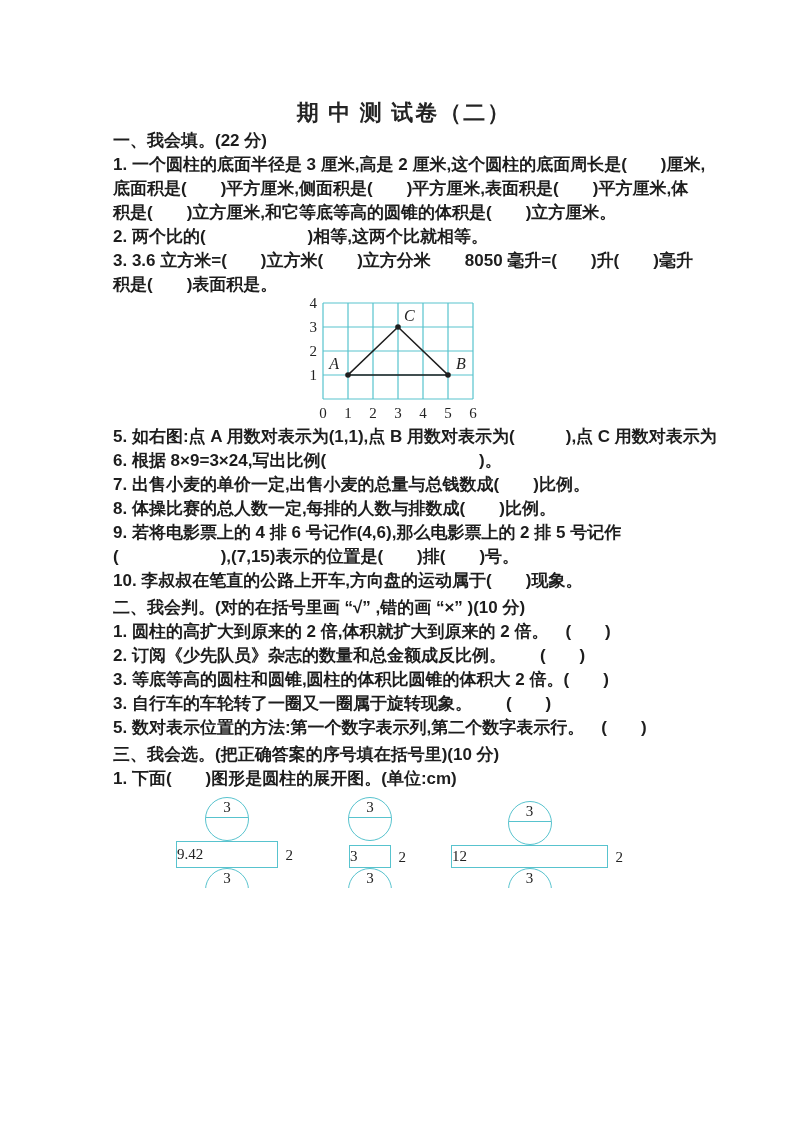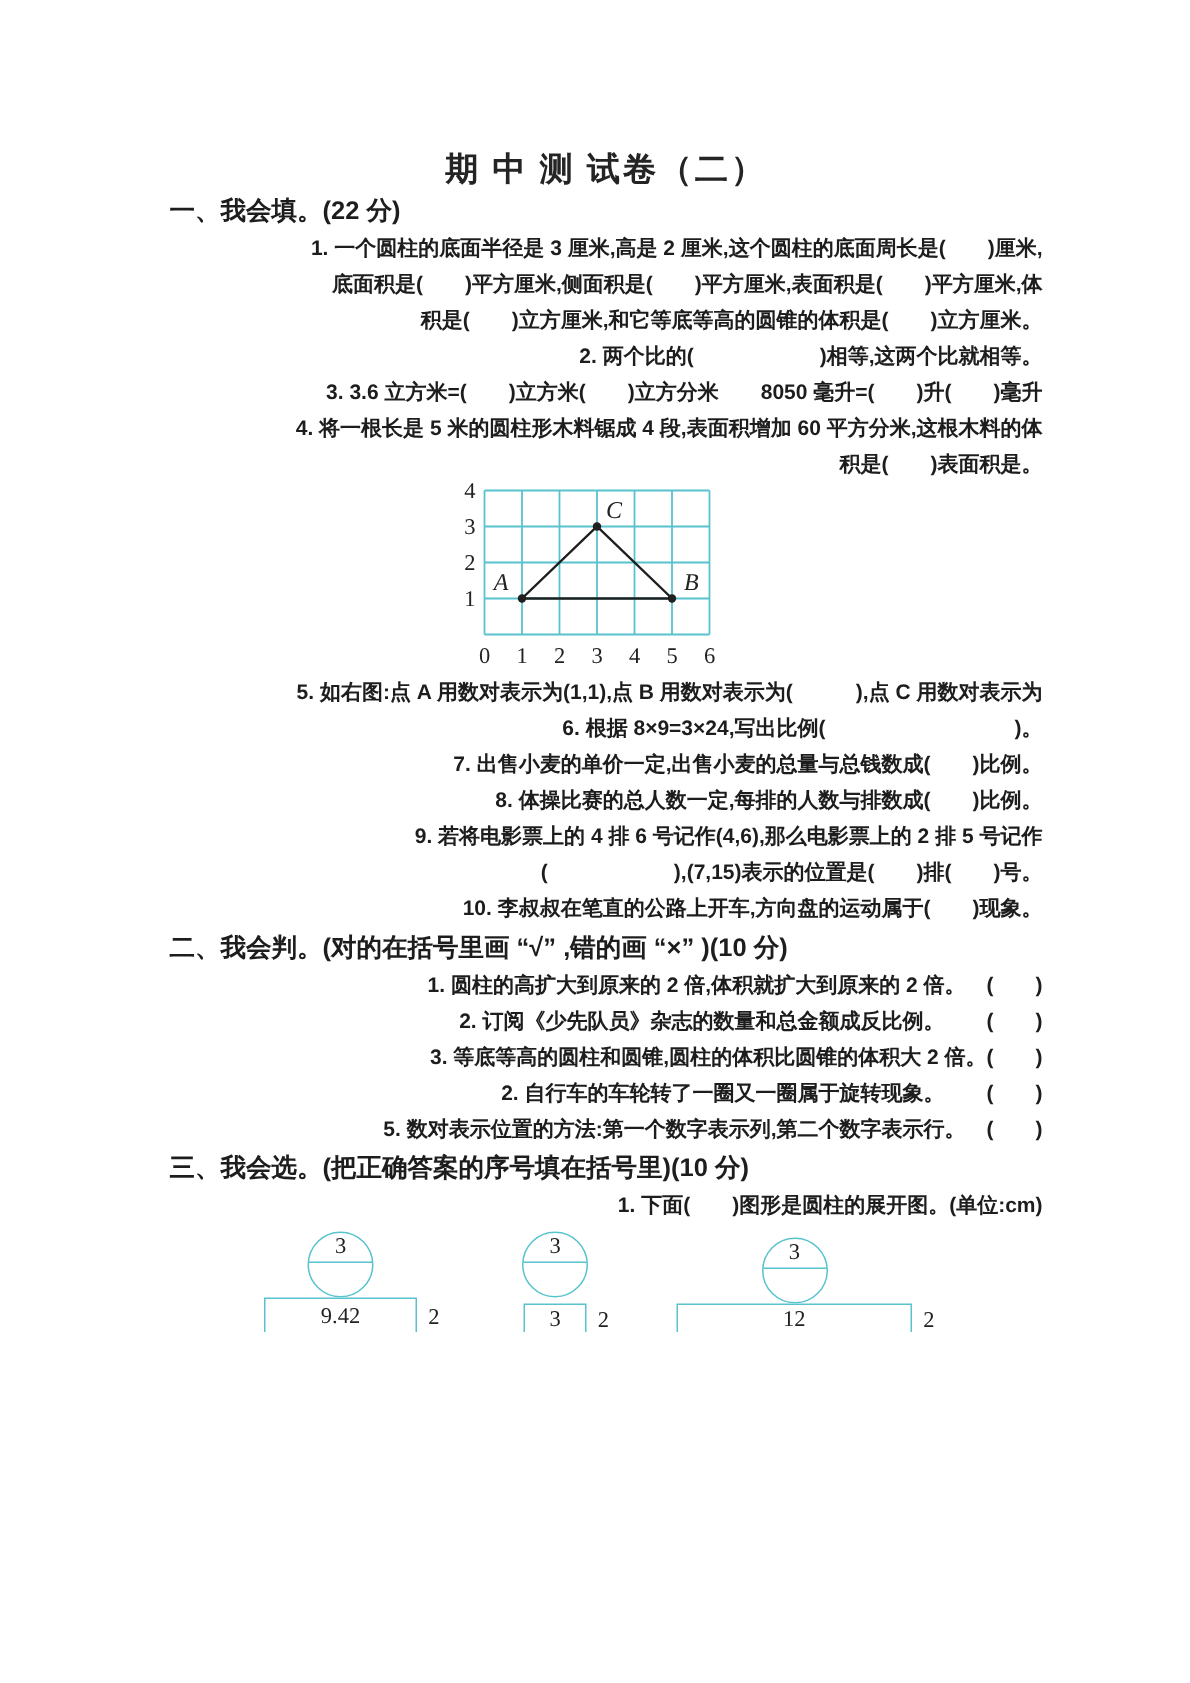--- a/index.html
+++ b/index.html
@@ -10,21 +10,21 @@
   .content{position:absolute;left:113px;top:100px;width:582px;}
   .exam-title{
     text-align:center;font-family:"Liberation Serif","DejaVu Serif",serif;
     font-weight:bold;font-size:22px;line-height:26px;letter-spacing:2px;color:#242424;
   }
   .meta-line{
     text-align:right;font-size:17px;font-weight:600;line-height:24px;
     padding-right:2px;white-space:nowrap;
   }
   .sec-heading{font-size:17px;font-weight:700;line-height:24px;white-space:nowrap;margin-top:3px;}
-  .line{font-size:14px;font-weight:600;line-height:24px;white-space:nowrap;text-align:right;}
+  .line{font-size:17px;font-weight:600;line-height:24px;white-space:nowrap;}
   
   .grid-fig{display:block;margin:0 0 0 180px;}
   .grid-line{stroke:#58c3ce;stroke-width:1.2;fill:none;}
   .tri{stroke:#1f1f1f;stroke-width:1.6;fill:none;}
   .dot{fill:#1f1f1f;}
   .tick{font-family:"Liberation Serif","DejaVu Serif",serif;font-size:15px;fill:#222;}
   .ptlabel{font-family:"Liberation Serif","DejaVu Serif",serif;font-style:italic;font-size:16px;fill:#222;}
   
   .nets-row{position:relative;height:145px;margin-top:6px;}
   .net{position:absolute;top:0;}
@@ -35,21 +35,21 @@
     position:relative;width:42px;height:42px;margin:0 auto;background:#fff;
     border:1.4px solid #58c3ce;border-radius:50%;
   }
   .dline{position:absolute;left:0;right:0;top:19px;border-top:1.4px solid #58c3ce;}
   .cnum{
     position:absolute;top:1px;left:0;width:100%;text-align:center;
     font-family:"Liberation Serif","DejaVu Serif",serif;font-size:15px;color:#222;
   }
   .lrect{
     position:relative;margin:0 auto;border:1.4px solid #58c3ce;background:#fff;
-    display:flex;align-items:center;justify-content:center;
+    display:flex;align-items:center;
     font-family:"Liberation Serif","DejaVu Serif",serif;font-size:15px;color:#222;
   }
   .rect-a{width:100px;height:25px;}
   .rect-b{width:40px;height:21px;margin-top:4px;}
   .rect-c{width:155px;height:21px;}
   .side-num{
     position:absolute;right:-16px;top:50%;transform:translateY(-50%);
     font-family:"Liberation Serif","DejaVu Serif",serif;font-size:15px;color:#222;
   }
   .net-letter{
@@ -64,21 +64,20 @@
   <div class="content">
 
     <div class="exam-title">期 中 测 试卷（二）</div>
 
     <div class="sec-heading">一、我会填。(22 分)</div>
     <div class="line">1. 一个圆柱的底面半径是 3 厘米,高是 2 厘米,这个圆柱的底面周长是(　　)厘米,</div>
     <div class="line">底面积是(　　)平方厘米,侧面积是(　　)平方厘米,表面积是(　　)平方厘米,体</div>
     <div class="line">积是(　　)立方厘米,和它等底等高的圆锥的体积是(　　)立方厘米。</div>
     <div class="line">2. 两个比的(　　　　　　)相等,这两个比就相等。</div>
     <div class="line">3. 3.6 立方米=(　　)立方米(　　)立方分米　　8050 毫升=(　　)升(　　)毫升</div>
-    <div class="line">4. 将一根长是 5 米的圆柱形木料锯成 4 段,表面积增加 60 平方分米,这根木料的体</div>
     <div class="line">积是(　　)表面积是。</div>
 
     <svg class="grid-fig" width="200" height="128" viewBox="0 0 200 128">
 
       <g>
         <path class="grid-line" d="M30 6V102 M55 6V102 M80 6V102 M105 6V102 M130 6V102 M155 6V102 M180 6V102"></path>
         <path class="grid-line" d="M30 6H180 M30 30H180 M30 54H180 M30 78H180 M30 102H180"></path>
       </g>
 
       <path class="tri" d="M55 78 L155 78 L105 30 Z"></path>
@@ -108,21 +107,21 @@
     <div class="line">7. 出售小麦的单价一定,出售小麦的总量与总钱数成(　　)比例。</div>
     <div class="line">8. 体操比赛的总人数一定,每排的人数与排数成(　　)比例。</div>
     <div class="line">9. 若将电影票上的 4 排 6 号记作(4,6),那么电影票上的 2 排 5 号记作</div>
     <div class="line">(　　　　　　),(7,15)表示的位置是(　　)排(　　)号。</div>
     <div class="line">10. 李叔叔在笔直的公路上开车,方向盘的运动属于(　　)现象。</div>
 
     <div class="sec-heading">二、我会判。(对的在括号里画 “√” ,错的画 “×” )(10 分)</div>
     <div class="line">1. 圆柱的高扩大到原来的 2 倍,体积就扩大到原来的 2 倍。　(　　)</div>
     <div class="line">2. 订阅《少先队员》杂志的数量和总金额成反比例。　　(　　)</div>
     <div class="line">3. 等底等高的圆柱和圆锥,圆柱的体积比圆锥的体积大 2 倍。(　　)</div>
-    <div class="line">2. 自行车的车轮转了一圈又一圈属于旋转现象。　　(　　)</div>
+    <div class="line">3. 自行车的车轮转了一圈又一圈属于旋转现象。　　(　　)</div>
     <div class="line">5. 数对表示位置的方法:第一个数字表示列,第二个数字表示行。　(　　)</div>
 
     <div class="sec-heading">三、我会选。(把正确答案的序号填在括号里)(10 分)</div>
     <div class="line">1. 下面(　　)图形是圆柱的展开图。(单位:cm)</div>
 
     <div class="nets-row">
 
       <div class="net net-a">
         <div class="circle">
           <span class="cnum">3</span>

